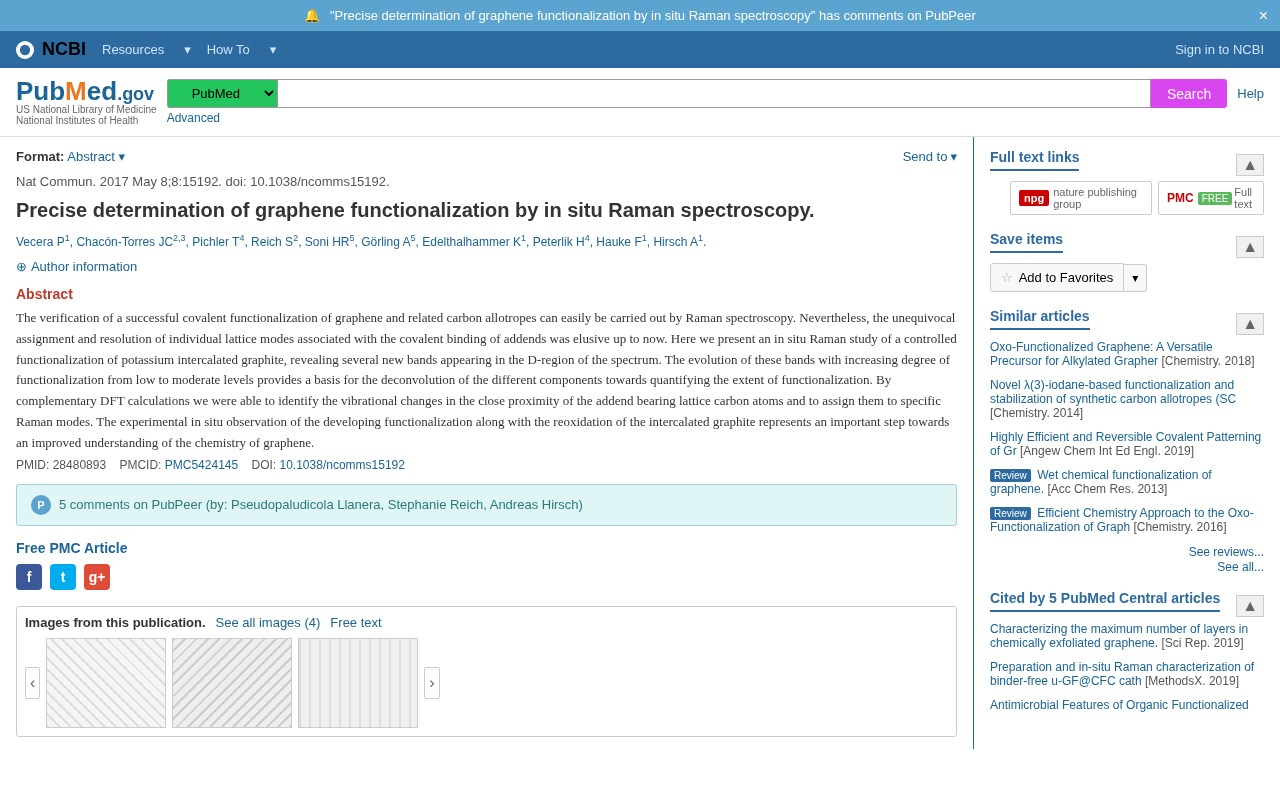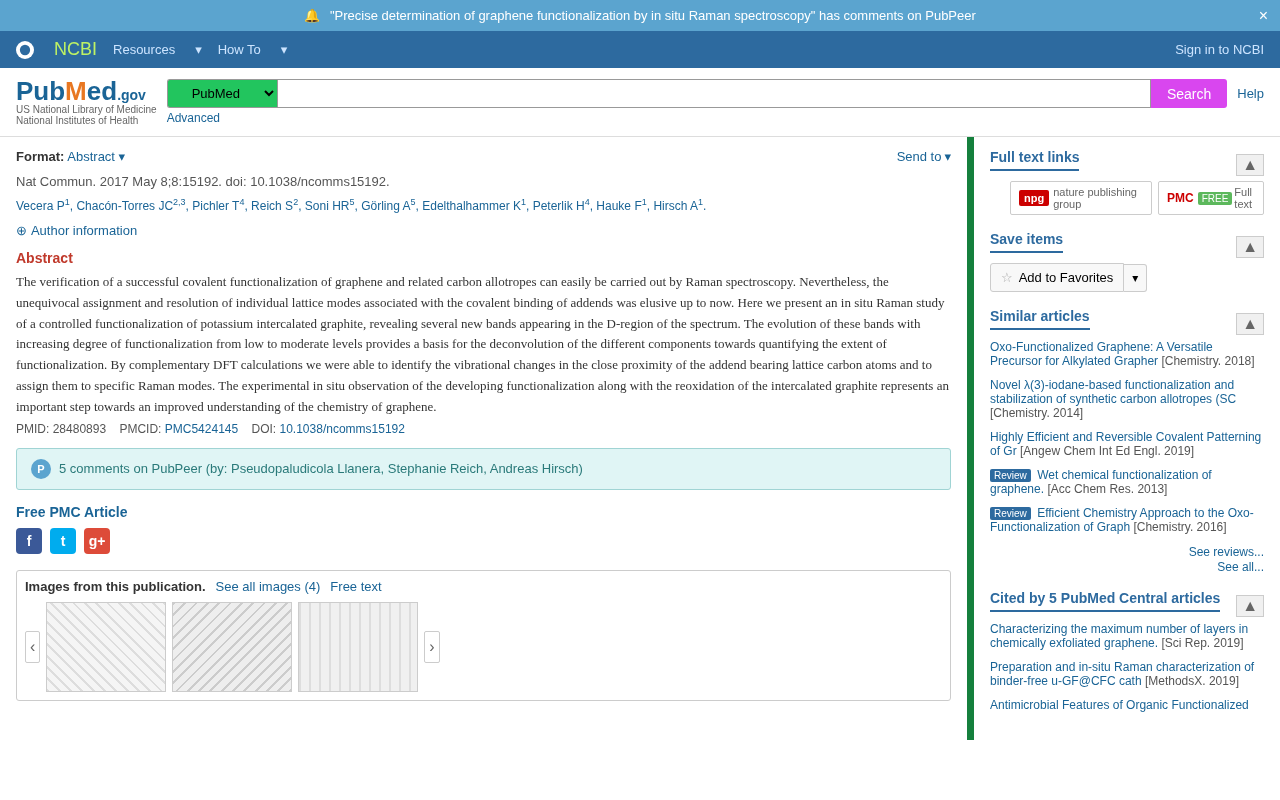--- a/index.html
+++ b/index.html
@@ -26,21 +26,21 @@
 
     
     .ncbi-nav {
       background: #2d6a9f;
       padding: 8px 16px;
       display: flex;
       align-items: center;
       justify-content: space-between;
     }
     .ncbi-nav-left { display: flex; align-items: center; gap: 16px; }
-    .ncbi-logo { color: #bef264; font-size: 18px; font-weight: normal; display: flex; align-items: center; gap: 16px; }
+    .ncbi-logo { color: #000000; font-size: 18px; font-weight: bold; display: flex; align-items: center; gap: 4px; }
     .ncbi-nav-link { color: #cce4ff; font-size: 13px; cursor: pointer; display: flex; align-items: center; gap: 20px; }
     .ncbi-sign-in { color: #cce4ff; font-size: 13px; cursor: pointer; }
 
     
     .pubmed-header {
       background: #fff;
       padding: 10px 16px;
       display: flex;
       align-items: center;
       gap: 10px;
@@ -87,21 +87,21 @@
       display: flex;
       gap: 0;
       padding: 0 16px;
       max-width: 1280px;
     }
 
     
     .article-area {
       flex: 1;
       padding: 12px 16px 12px 0;
-      border-right: 7px solid #15803d;
+      border-right: 1px solid #15803d;
     }
 
     
     .format-bar {
       display: flex;
       justify-content: space-between;
       align-items: center;
       margin-bottom: 10px;
     }
     .send-to-btn {
@@ -307,21 +307,21 @@
       <span>How To</span>
       <span>▾</span>
     </span>
   </div>
   <span class="ncbi-sign-in">Sign in to NCBI</span>
 </div>
 
 <div class="pubmed-header">
   <div class="pubmed-logo-area">
     <div class="pubmed-logo">
-      <span>Pub</span><span class="dot">M</span><span>ed<span class="pubmed-gov" style="font-size:14px;">.gov</span></span>
+      <span>Pub</span><span class="dot">M</span><span>ed<span class="pubmed-gov" style="font-size:18px;">.gov</span></span>
     </div>
     <div class="pubmed-subtitle">US National Library of Medicine</div>
     <div class="pubmed-subtitle">National Institutes of Health</div>
   </div>
   <div class="search-area">
     <div class="search-row">
       <select class="search-select">
         <option>PubMed</option>
       </select>
       <input class="search-input" type="text" value="" style="">
@@ -348,20 +348,21 @@
         <span>Send to</span>
         <span>▾</span>
       </div>
     </div>
 
     <div class="article-source">
       <span>Nat Commun.</span>
       <span>2017 May 8;8:15192. doi: 10.1038/ncomms15192.</span>
     </div>
 
+    <div class="article-title">Precise determination of graphene functionalization by in situ Raman spectroscopy.</div>
 
     <div class="authors">
       <a href="#">Vecera P<sup>1</sup></a>,
       <a href="#">Chacón-Torres JC<sup>2,3</sup></a>,
       <a href="#">Pichler T<sup>4</sup></a>,
       <a href="#">Reich S<sup>2</sup></a>,
       <a href="#">Soni HR<sup>5</sup></a>,
       <a href="#">Görling A<sup>5</sup></a>,
       <a href="#">Edelthalhammer K<sup>1</sup></a>,
       <a href="#">Peterlik H<sup>4</sup></a>,

